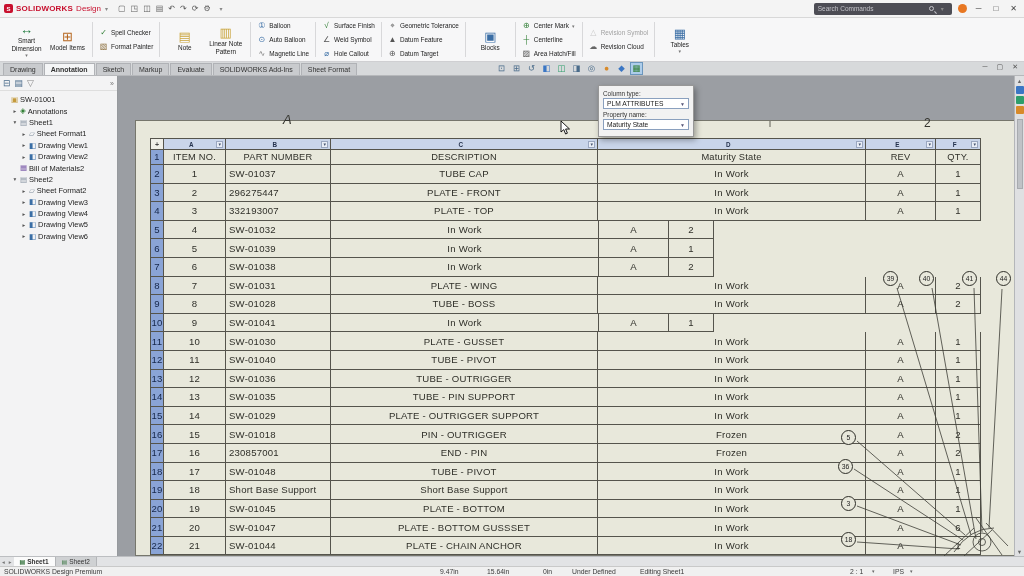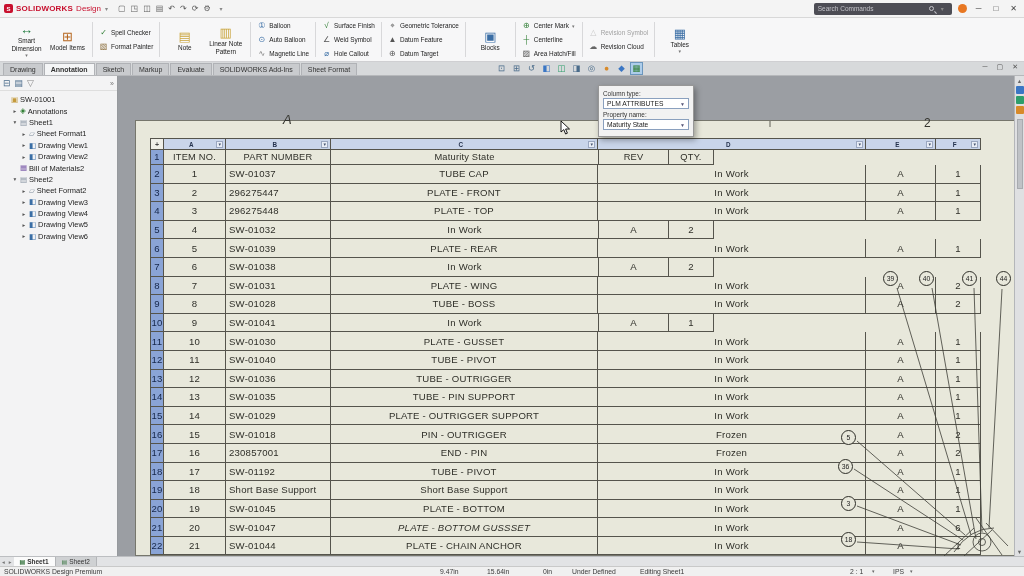--- a/index.html
+++ b/index.html
@@ -436,20 +436,21 @@
         </div>
         <div class="cell letter" style="width: 45px;">
           <span class="lt">F</span>
           <span class="lcaret">▾</span>
         </div>
       </div>
     <div class="headrow">
         <div class="cell rnum">1</div>
         <div class="cell hcell" style="width: 62px;">ITEM NO.</div>
         <div class="cell hcell" style="width: 105px;">PART NUMBER</div>
+        <div class="cell hcell" style="width: 267px;">DESCRIPTION</div>
         <div class="cell hcell" style="width: 268px;">Maturity State</div>
         <div class="cell hcell" style="width: 70px;">REV</div>
         <div class="cell hcell" style="width: 45px;">QTY.</div>
       </div>
     <div>
         <div class="brow">
           <div class="cell rnum">2</div>
           <div class="cell dcell c0" style="width: 62px;">1</div>
           <div class="cell dcell c1" style="width: 105px;">SW-01037</div>
           <div class="cell dcell c2" style="width: 267px;">TUBE CAP</div>
@@ -462,39 +463,38 @@
           <div class="cell dcell c0" style="width: 62px;">2</div>
           <div class="cell dcell c1" style="width: 105px;">296275447</div>
           <div class="cell dcell c2" style="width: 267px;">PLATE - FRONT</div>
           <div class="cell dcell c3" style="width: 268px;">In Work</div>
           <div class="cell dcell c4" style="width: 70px;">A</div>
           <div class="cell dcell c5" style="width: 45px;">1</div>
         </div>
         <div class="brow">
           <div class="cell rnum">4</div>
           <div class="cell dcell c0" style="width: 62px;">3</div>
-          <div class="cell dcell c1" style="width: 105px;">296275448</div>
+          <div class="cell dcell c1" style="width: 105px;">332193007</div>
           <div class="cell dcell c2" style="width: 267px;">PLATE - TOP</div>
           <div class="cell dcell c3" style="width: 268px;">In Work</div>
           <div class="cell dcell c4" style="width: 70px;">A</div>
           <div class="cell dcell c5" style="width: 45px;">1</div>
         </div>
         <div class="brow">
           <div class="cell rnum">5</div>
           <div class="cell dcell c0" style="width: 62px;">4</div>
           <div class="cell dcell c1" style="width: 105px;">SW-01032</div>
           <div class="cell dcell c3" style="width: 268px;">In Work</div>
           <div class="cell dcell c4" style="width: 70px;">A</div>
           <div class="cell dcell c5" style="width: 45px;">2</div>
         </div>
         <div class="brow">
           <div class="cell rnum">6</div>
           <div class="cell dcell c0" style="width: 62px;">5</div>
           <div class="cell dcell c1" style="width: 105px;">SW-01039</div>
-          <div class="cell dcell c2" style="width: 267px;">PLATE - REAR</div>
           <div class="cell dcell c3" style="width: 268px;">In Work</div>
           <div class="cell dcell c4" style="width: 70px;">A</div>
           <div class="cell dcell c5" style="width: 45px;">1</div>
         </div>
         <div class="brow">
           <div class="cell rnum">7</div>
           <div class="cell dcell c0" style="width: 62px;">6</div>
           <div class="cell dcell c1" style="width: 105px;">SW-01038</div>
           <div class="cell dcell c3" style="width: 268px;">In Work</div>
           <div class="cell dcell c4" style="width: 70px;">A</div>
@@ -585,21 +585,21 @@
           <div class="cell dcell c0" style="width: 62px;">16</div>
           <div class="cell dcell c1" style="width: 105px;">230857001</div>
           <div class="cell dcell c2" style="width: 267px;">END - PIN</div>
           <div class="cell dcell c3" style="width: 268px;">Frozen</div>
           <div class="cell dcell c4" style="width: 70px;">A</div>
           <div class="cell dcell c5" style="width: 45px;">2</div>
         </div>
         <div class="brow">
           <div class="cell rnum">18</div>
           <div class="cell dcell c0" style="width: 62px;">17</div>
-          <div class="cell dcell c1" style="width: 105px;">SW-01192</div>
+          <div class="cell dcell c1" style="width: 105px;">SW-01048</div>
           <div class="cell dcell c2" style="width: 267px;">TUBE - PIVOT</div>
           <div class="cell dcell c3" style="width: 268px;">In Work</div>
           <div class="cell dcell c4" style="width: 70px;">A</div>
           <div class="cell dcell c5" style="width: 45px;">1</div>
         </div>
         <div class="brow">
           <div class="cell rnum">19</div>
           <div class="cell dcell c0" style="width: 62px;">18</div>
           <div class="cell dcell c1" style="width: 105px;">Short Base Support</div>
           <div class="cell dcell c2" style="width: 267px;">Short Base Support</div>
@@ -613,21 +613,21 @@
           <div class="cell dcell c1" style="width: 105px;">SW-01045</div>
           <div class="cell dcell c2" style="width: 267px;">PLATE - BOTTOM</div>
           <div class="cell dcell c3" style="width: 268px;">In Work</div>
           <div class="cell dcell c4" style="width: 70px;">A</div>
           <div class="cell dcell c5" style="width: 45px;">1</div>
         </div>
         <div class="brow">
           <div class="cell rnum">21</div>
           <div class="cell dcell c0" style="width: 62px;">20</div>
           <div class="cell dcell c1" style="width: 105px;">SW-01047</div>
-          <div class="cell dcell c2" style="width: 267px; font-style: italic;">PLATE - BOTTOM GUSSSET</div>
+          <div class="cell dcell c2" style="width: 267px;">PLATE - BOTTOM GUSSSET</div>
           <div class="cell dcell c3" style="width: 268px;">In Work</div>
           <div class="cell dcell c4" style="width: 70px;">A</div>
           <div class="cell dcell c5" style="width: 45px;">6</div>
         </div>
         <div class="brow">
           <div class="cell rnum">22</div>
           <div class="cell dcell c0" style="width: 62px;">21</div>
           <div class="cell dcell c1" style="width: 105px;">SW-01044</div>
           <div class="cell dcell c2" style="width: 267px;">PLATE - CHAIN ANCHOR</div>
           <div class="cell dcell c3" style="width: 268px;">In Work</div>

